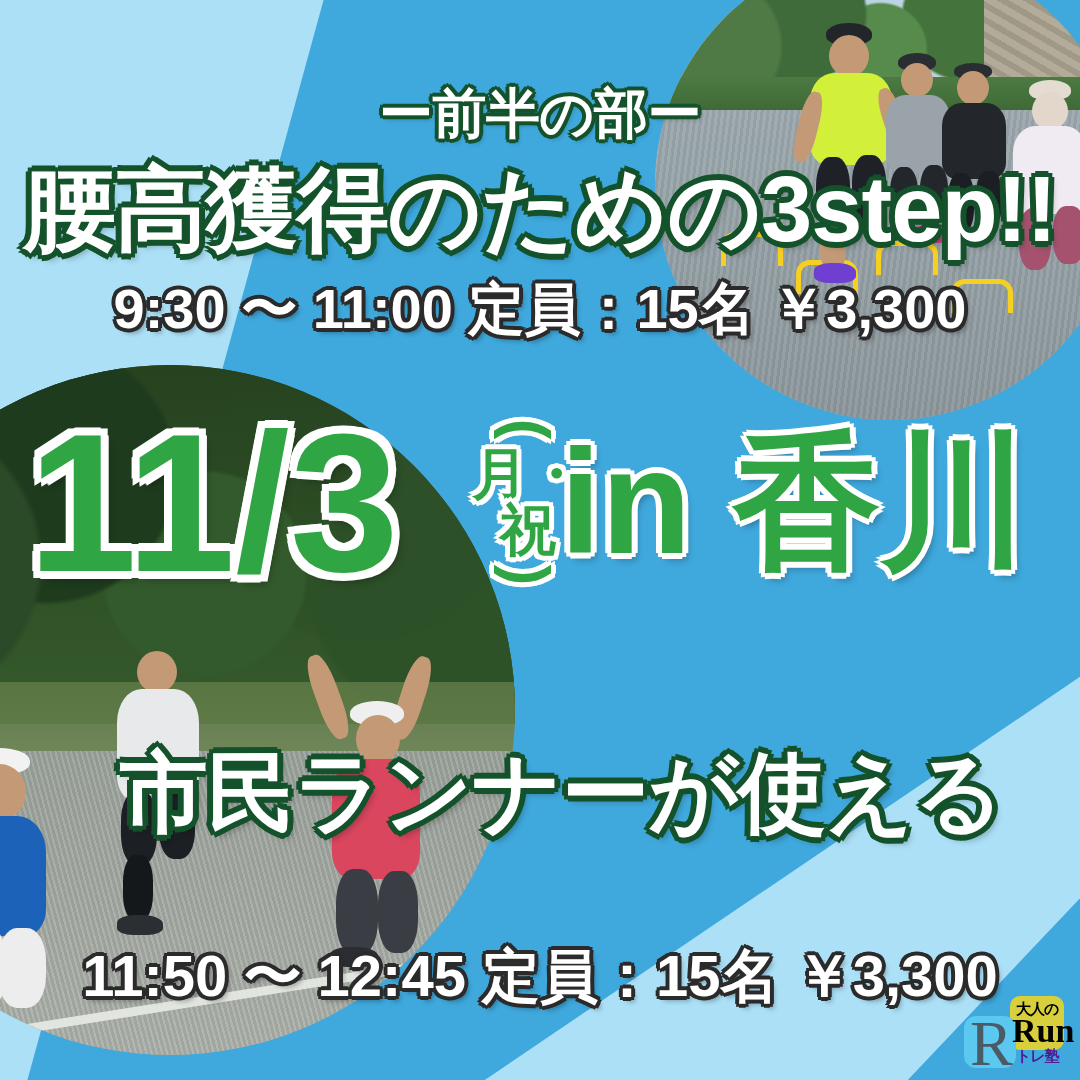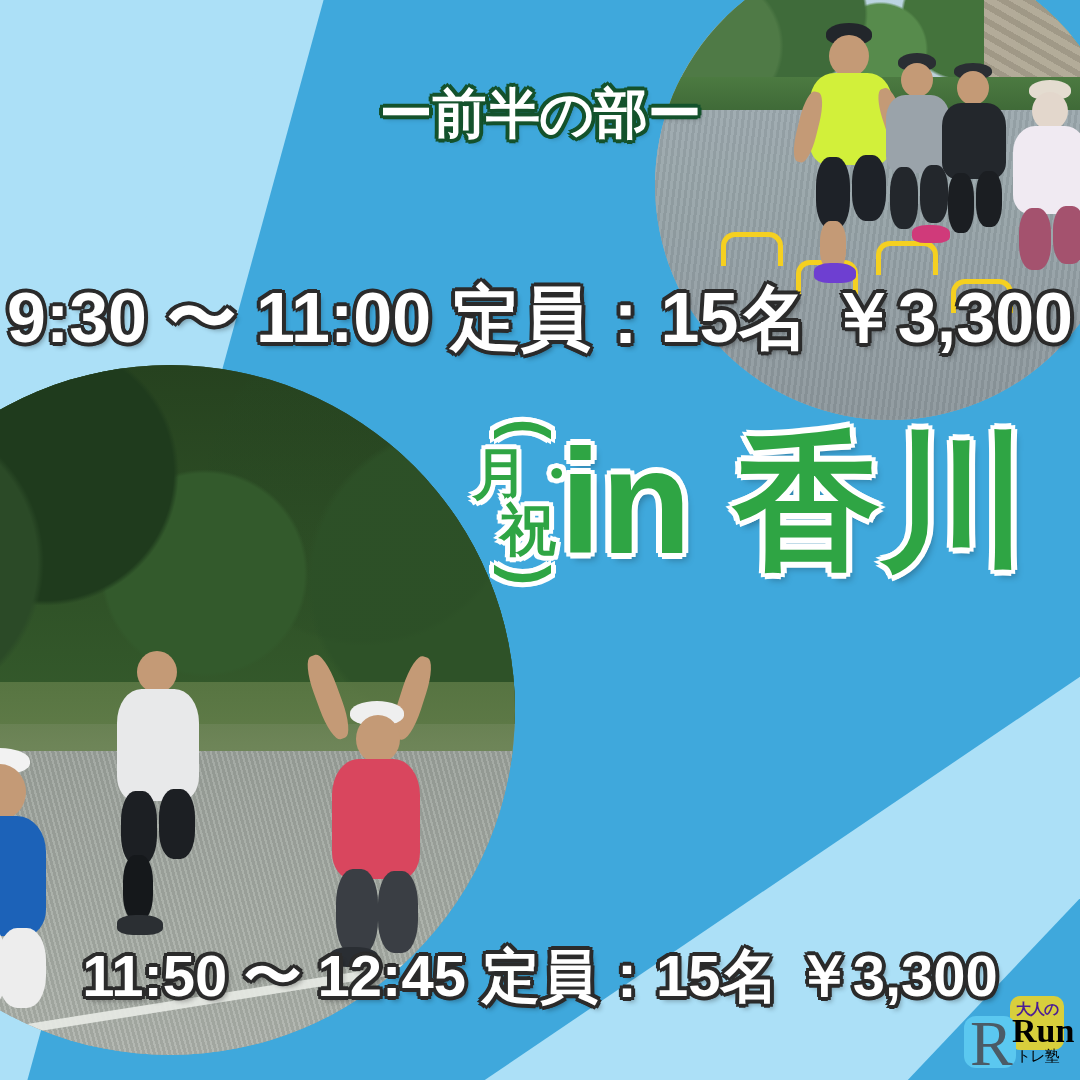--- a/index.html
+++ b/index.html
@@ -184,21 +184,21 @@
       -4px -4px 0 #FFFFFF, 0 -4px 0 #FFFFFF, 4px -4px 0 #FFFFFF,
       -4px  0 0 #FFFFFF, 4px 0 0 #FFFFFF,
       -4px  4px 0 #FFFFFF, 0 4px 0 #FFFFFF, 4px 4px 0 #FFFFFF,
       -6px 0 0 #FFFFFF, 6px 0 0 #FFFFFF, 0 -6px 0 #FFFFFF, 0 6px 0 #FFFFFF,
       5px 7px 7px rgba(0,0,0,.28);
   }
 
   
   #t-session1-label{left:50%;top:78px;transform:translateX(-50%);font-size:54px;}
   #t-session1-title{left:50%;top:148px;transform:translateX(-50%);font-size:92px;}
-  #t-session1-info {left:50%;top:272px;transform:translateX(-50%);font-size:70px;}
+  #t-session1-info {left:50%;top:272px;transform:translateX(-50%);font-size:56px;}
 
   #t-date       {left:28px;top:406px;font-size:196px;line-height:1;}
   #t-in-place   {left:560px;top:428px;font-size:148px;line-height:1;}
 
   #t-daynote{
     position:absolute;left:474px;top:396px;
     width:108px;height:212px;
     display:flex;flex-direction:column;align-items:center;justify-content:center;
   }
   #t-daynote .par{
@@ -236,31 +236,31 @@
   #logo .sq-yellow{
     position:absolute;left:48px;top:2px;width:54px;height:54px;
     background:#D8CF3C;border-radius:10px;
   }
   #logo .bigR{
     position:absolute;left:8px;top:18px;
     font-family:"Liberation Serif","DejaVu Serif",serif;
     font-size:64px;line-height:1;color:#4B5B66;font-weight:400;
   }
   #logo .top-jp{
-    position:absolute;left:54px;top:6px;font-size:15px;color:#4c1d95;
+    position:absolute;left:54px;top:6px;font-size:15px;color:#000000;
     font-weight:700;letter-spacing:-1px;
   }
   #logo .run{
     position:absolute;left:50px;top:20px;
     font-family:"Liberation Serif","DejaVu Serif",serif;
     font-size:34px;line-height:1;color:#000000;font-weight:700;
   }
   #logo .bot-jp{
-    position:absolute;left:54px;top:53px;font-size:15px;color:#000000;
-    font-weight:400;letter-spacing:-1px;
+    position:absolute;left:54px;top:53px;font-size:15px;color:#4c1d95;
+    font-weight:700;letter-spacing:-1px;
   }
 </style>
 </head>
 <body>
 
 <div id="poster">
 
   <div class="bg-base"></div>
   <div class="bg-band band-left"></div>
   <div class="bg-band band-tl"></div>
@@ -361,31 +361,34 @@
         <div class="torso" style="left:24px;top:104px;width:88px;height:120px;background:#D9465E;"></div>
         <div class="legL" style="left:28px;top:214px;width:42px;height:86px;background:#3A3E44;"></div>
         <div class="legR" style="left:70px;top:216px;width:40px;height:82px;background:#3A3E44;"></div>
         <div class="shoe" style="left:22px;top:292px;width:48px;height:20px;background:#2A2E33;"></div>
       </div>
 
     </div>
   </div>
 
   <div class="tx hd-green sm" id="t-session1-label">ー前半の部ー</div>
+  <div class="tx hd-green" id="t-session1-title">腰高獲得のための3step!!</div>
   <div class="tx info" id="t-session1-info">9:30 〜 11:00 定員：15名 ￥3,300</div>
 
+  <div class="tx date-green" id="t-date">11/3</div>
 
   <div id="t-daynote">
     <div class="par">(</div>
     <div class="chars">月・祝</div>
     <div class="par">)</div>
   </div>
 
   <div class="tx date-green mid" id="t-in-place">in 香川</div>
 
+  <div class="tx hd-green" id="t-session2-l1">市民ランナーが使える</div>
   <div class="tx info" id="t-session2-info">11:50 〜 12:45 定員：15名 ￥3,300</div>
 
   <div id="logo">
     <div class="sq-yellow"></div>
     <div class="sq-blue"></div>
     <div class="bigR">R</div>
     <div class="top-jp">大人の</div>
     <div class="run">Run</div>
     <div class="bot-jp">トレ塾</div>
   </div>

